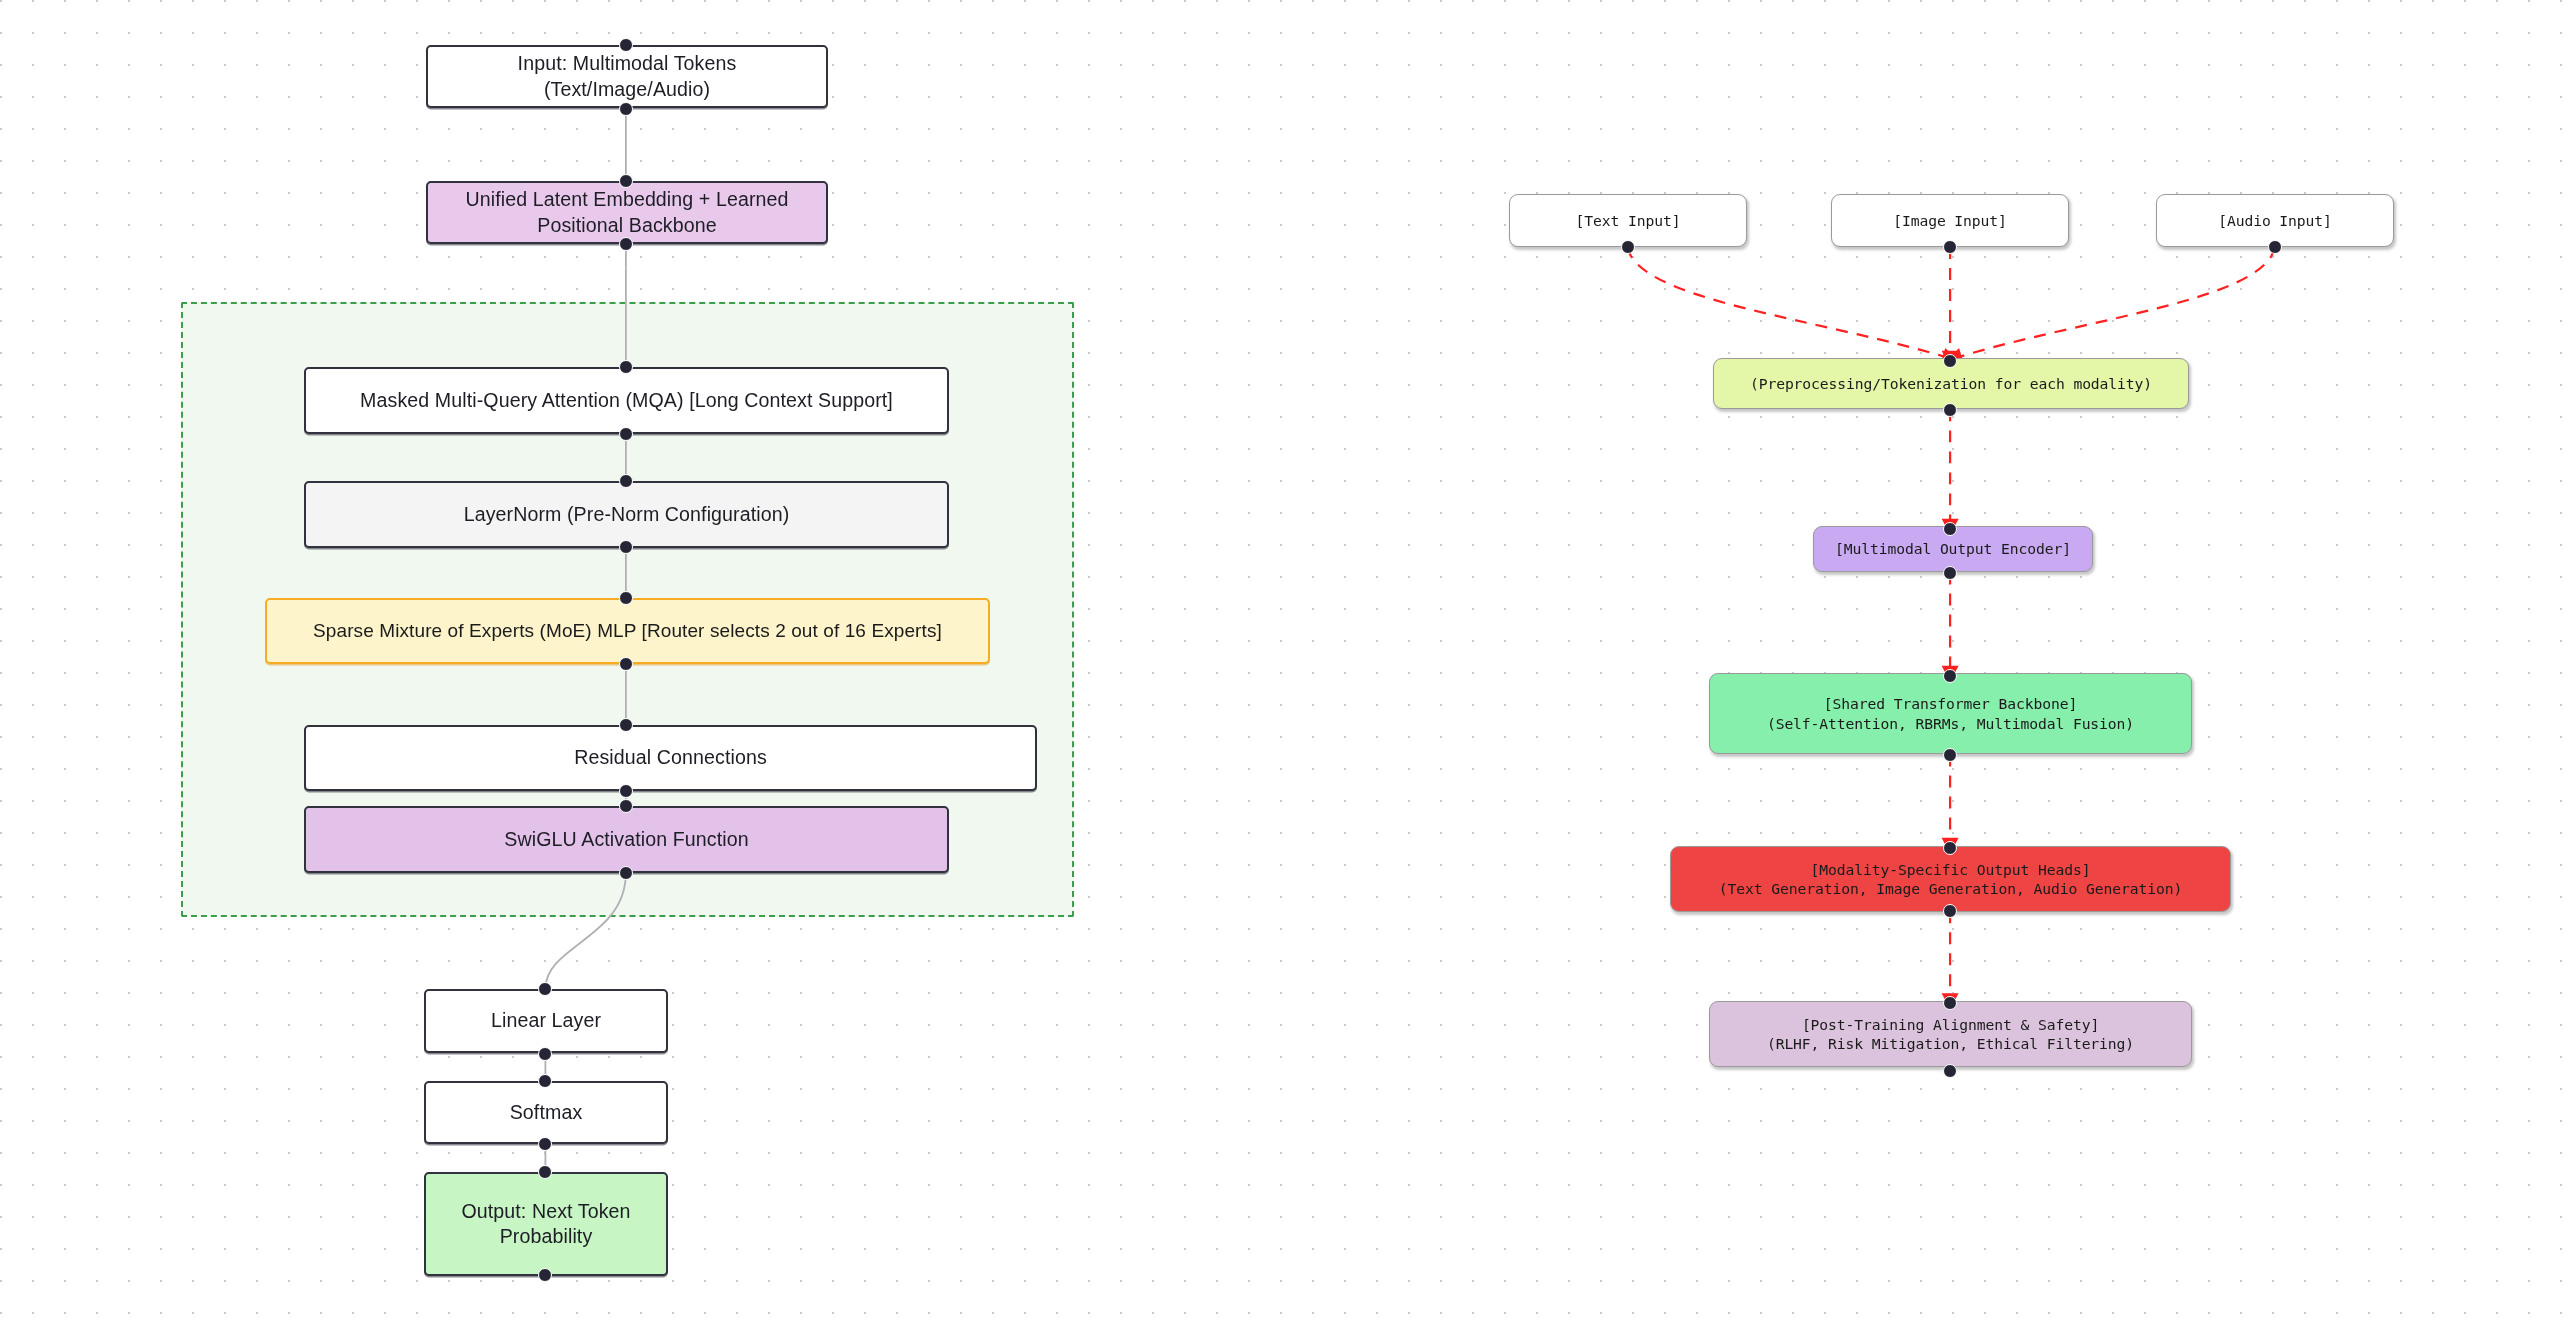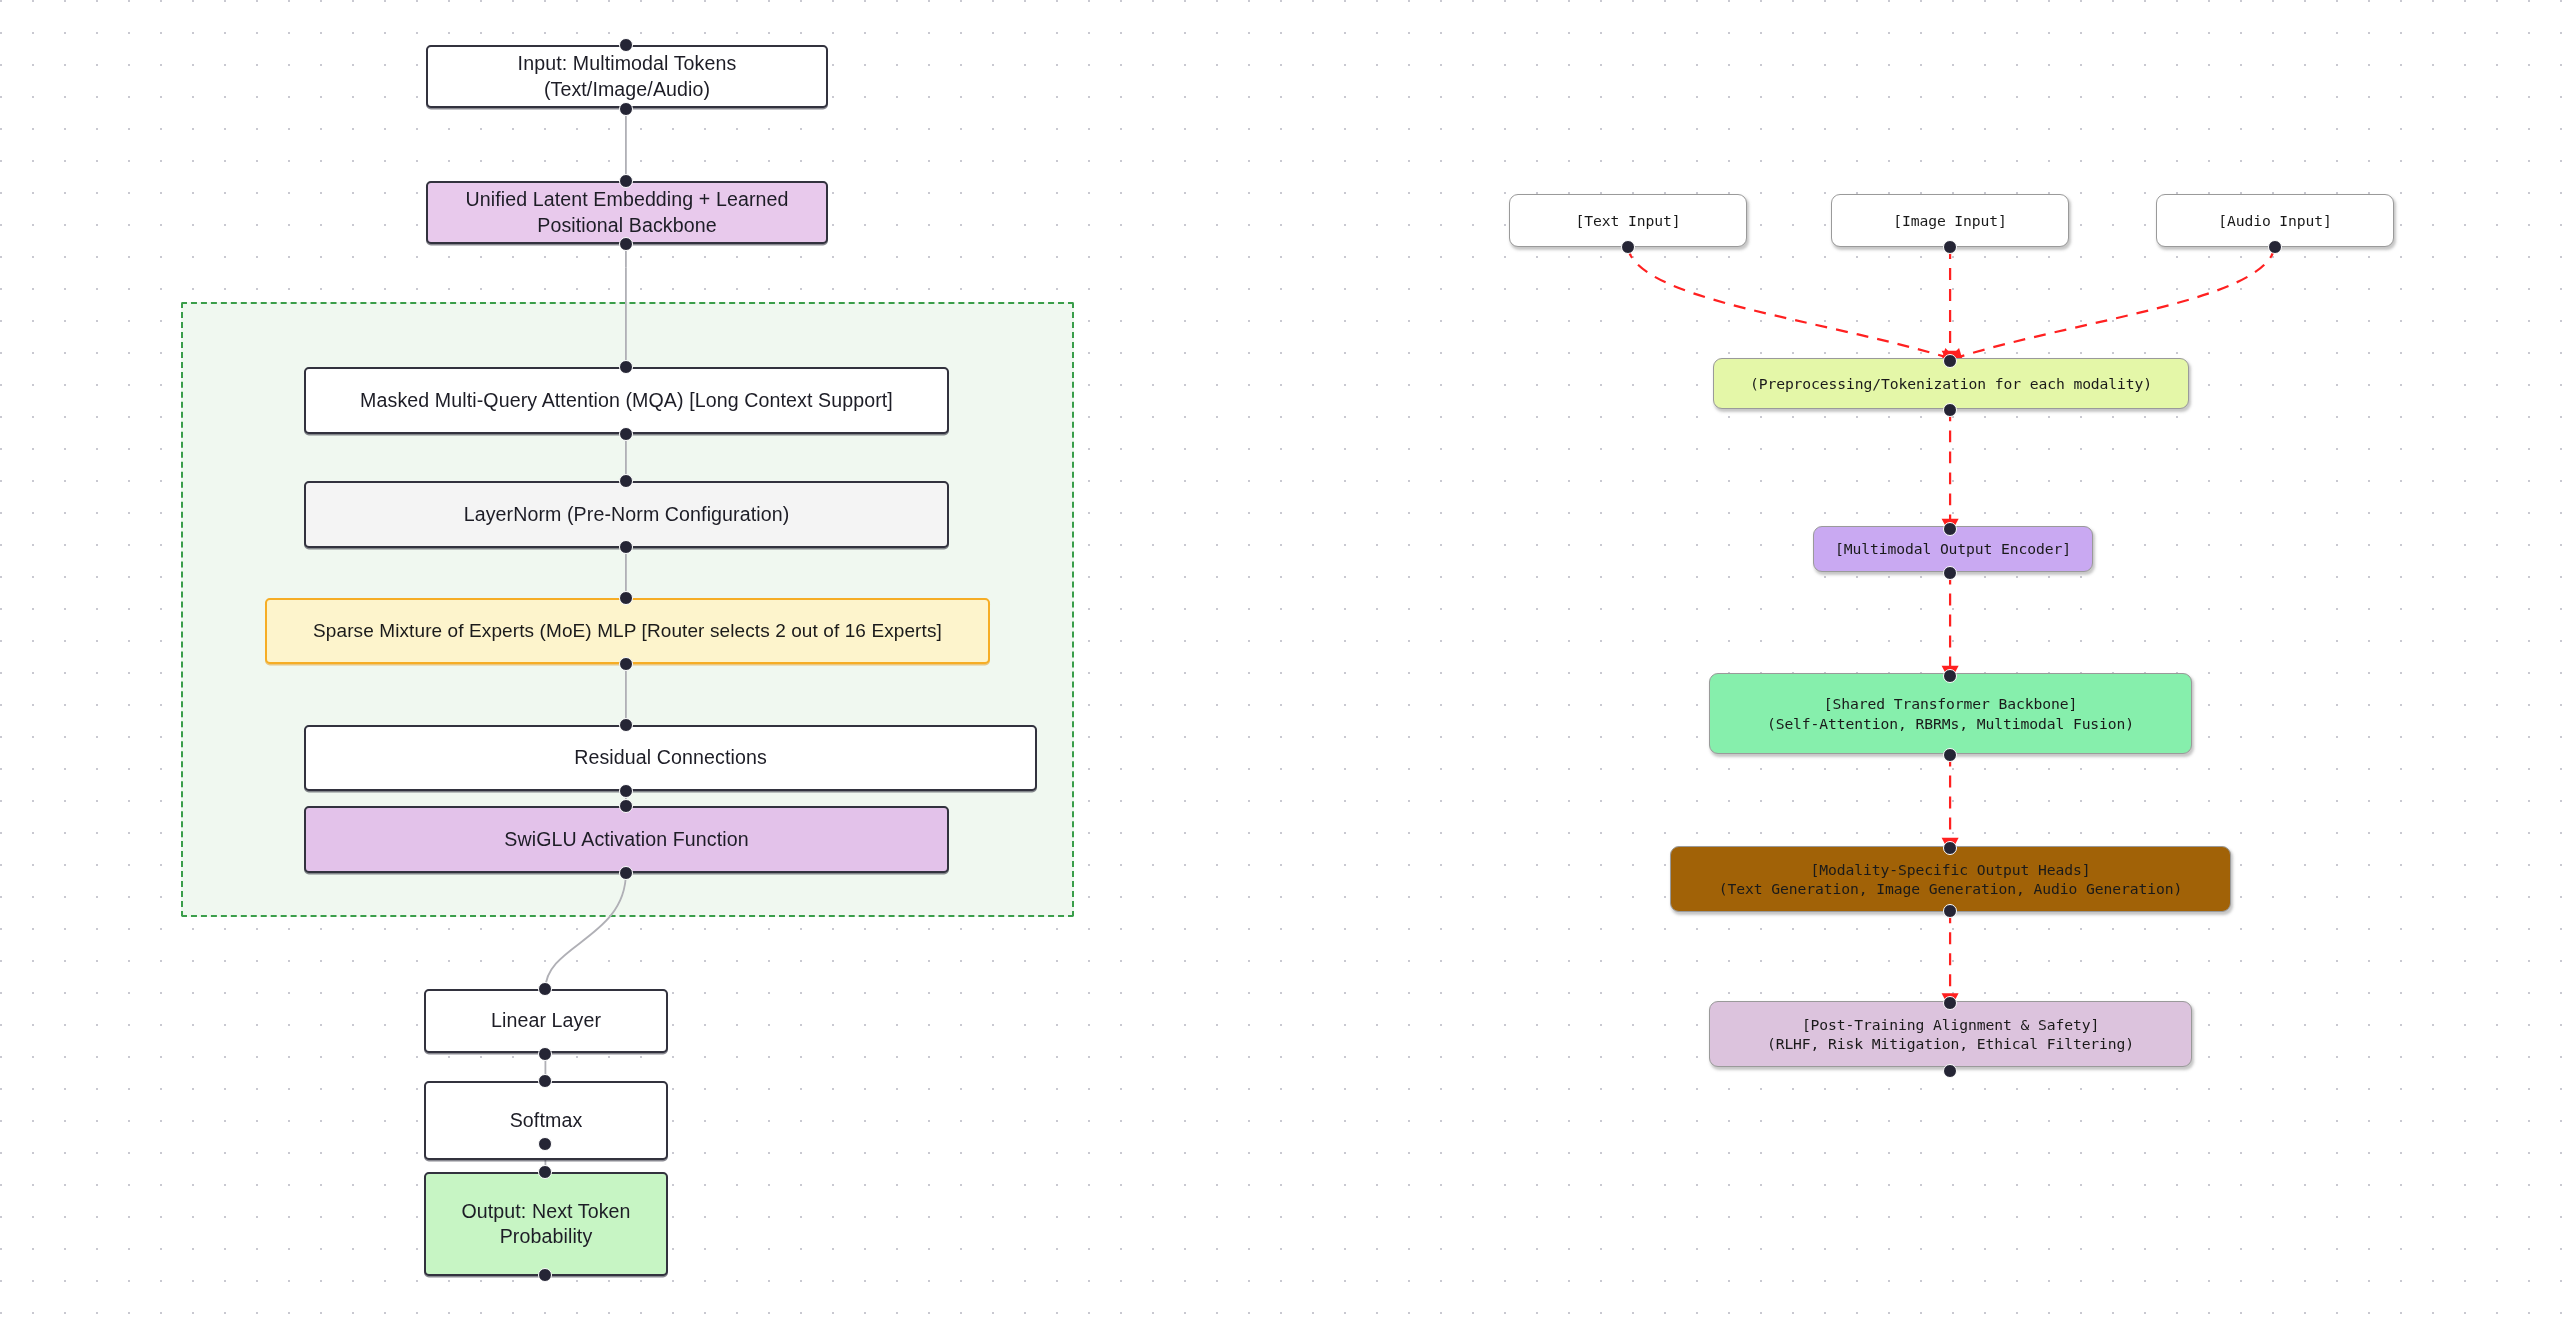--- a/index.html
+++ b/index.html
@@ -39,21 +39,21 @@
   
   .rnode{
     border:1.8px solid #9a9a9a;border-radius:9px;background:#ffffff;
     font-family:"DejaVu Sans Mono", monospace;
     font-size:14.7px;color:#1a1a1a;letter-spacing:-0.1px;
     box-shadow:1.4px 2.1px 2.8px rgba(120,120,120,.42);
   }
   .rnode.ylw{background:#e4f7a8;}
   .rnode.purple{background:#c9a9f2;}
   .rnode.blue{background:#86efac;}
-  .rnode.grn{background:#a16207;}
+  .rnode.grn{background:#ef4444;}
   .rnode.mauve{background:#dcc3dd;}
 
   
   .group-box{
     position:absolute;box-sizing:border-box;
     border:2.1px dashed #3a9e4a;background:#f0f8f0;border-radius:1.4px;
   }
 
   .nline{display:block;}
   .dot{position:absolute;width:12px;height:12px;border-radius:50%;
@@ -134,21 +134,21 @@
   </div>
 
   <div class="node lnode lilac2" style="left:304px;top:806px;width:645px;height:67px;">
     <span class="nline">SwiGLU Activation Function</span>
   </div>
 
   <div class="node lnode" style="left:424px;top:989px;width:244px;height:64px;">
     <span class="nline">Linear Layer</span>
   </div>
 
-  <div class="node lnode" style="left:424px;top:1081px;width:244px;height:79px;">
+  <div class="node lnode" style="left:424px;top:1081px;width:244px;height:63px;">
     <span class="nline">Softmax</span>
   </div>
 
   <div class="node lnode green" style="left:424px;top:1172px;width:244px;height:104px;flex-direction:column;">
     <span class="nline">Output: Next Token</span>
     <span class="nline">Probability</span>
   </div>
 
   <div class="node rnode" style="left:1509px;top:194px;width:238px;height:53px;">
     <span class="nline">[Text Input]</span>

